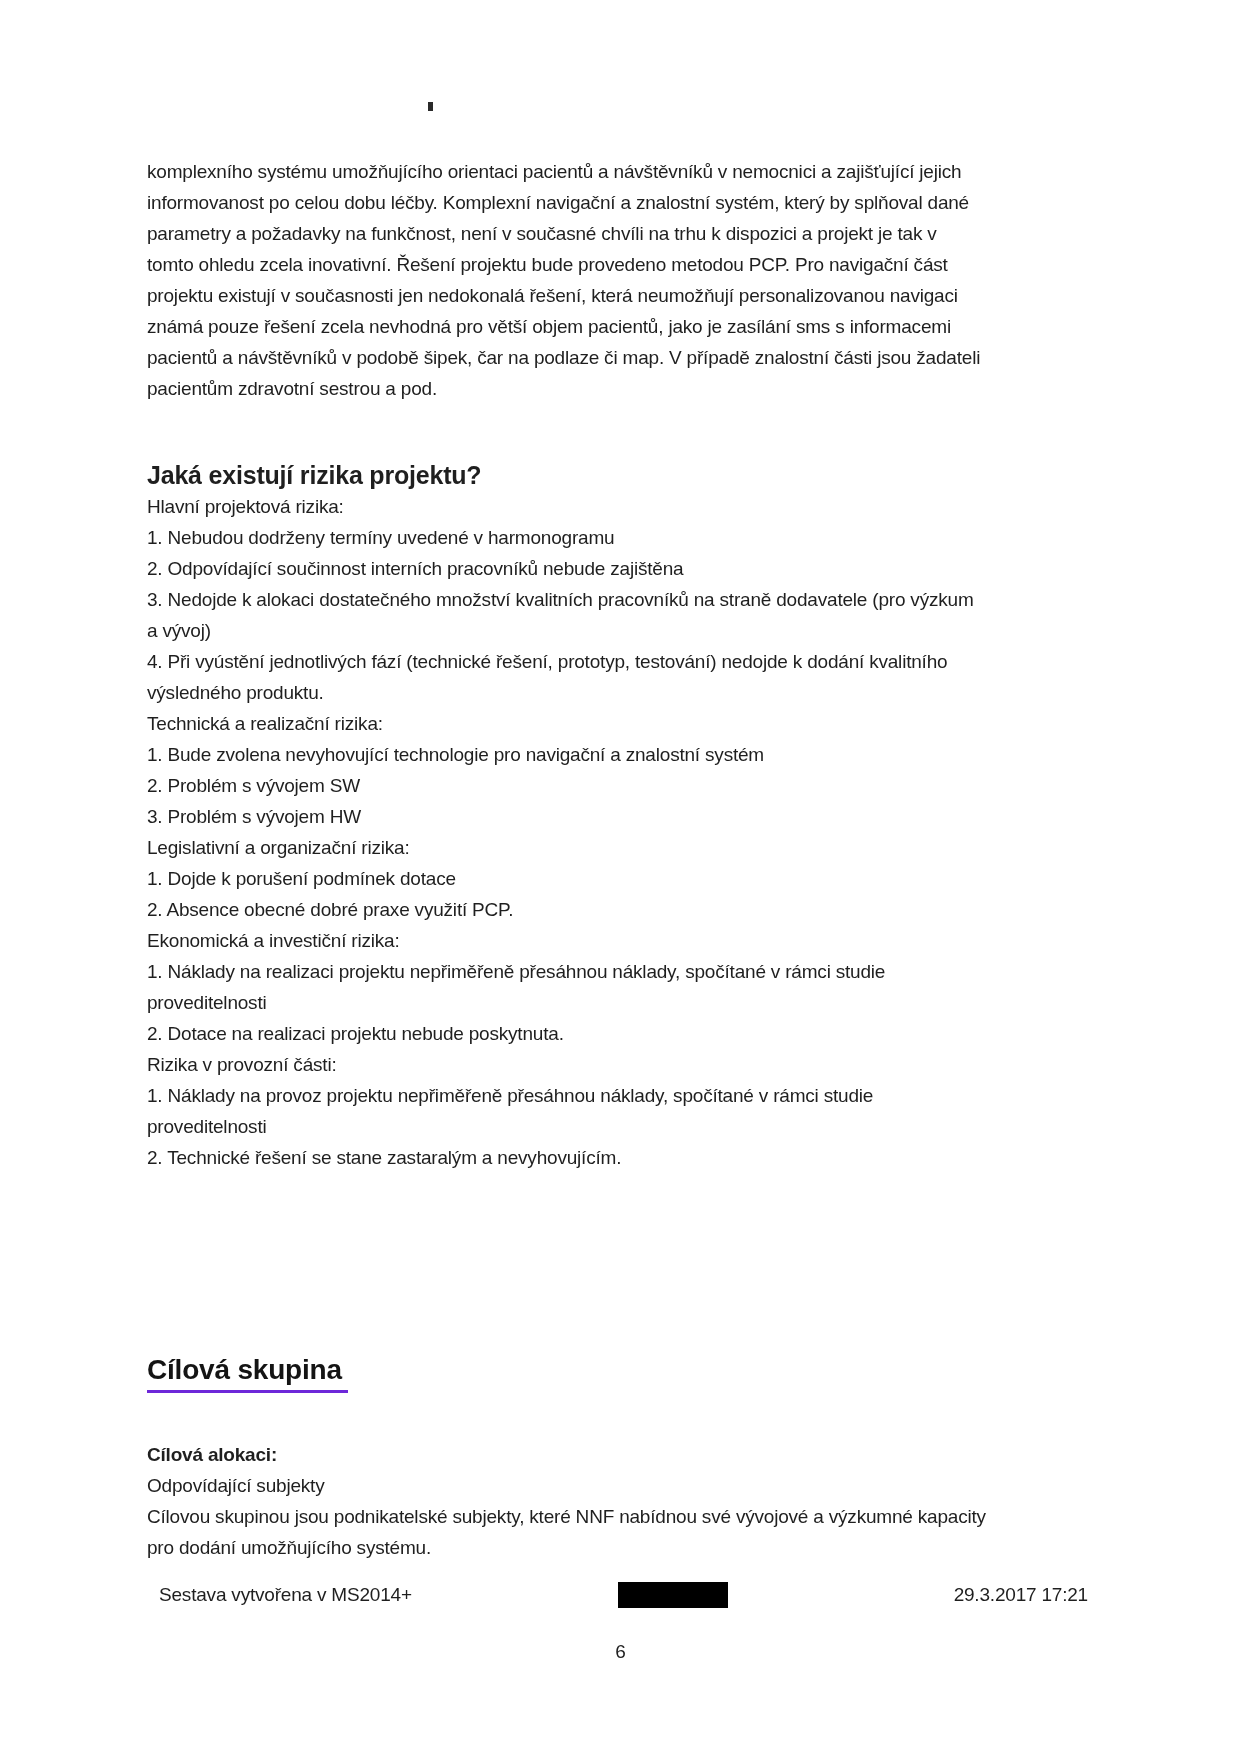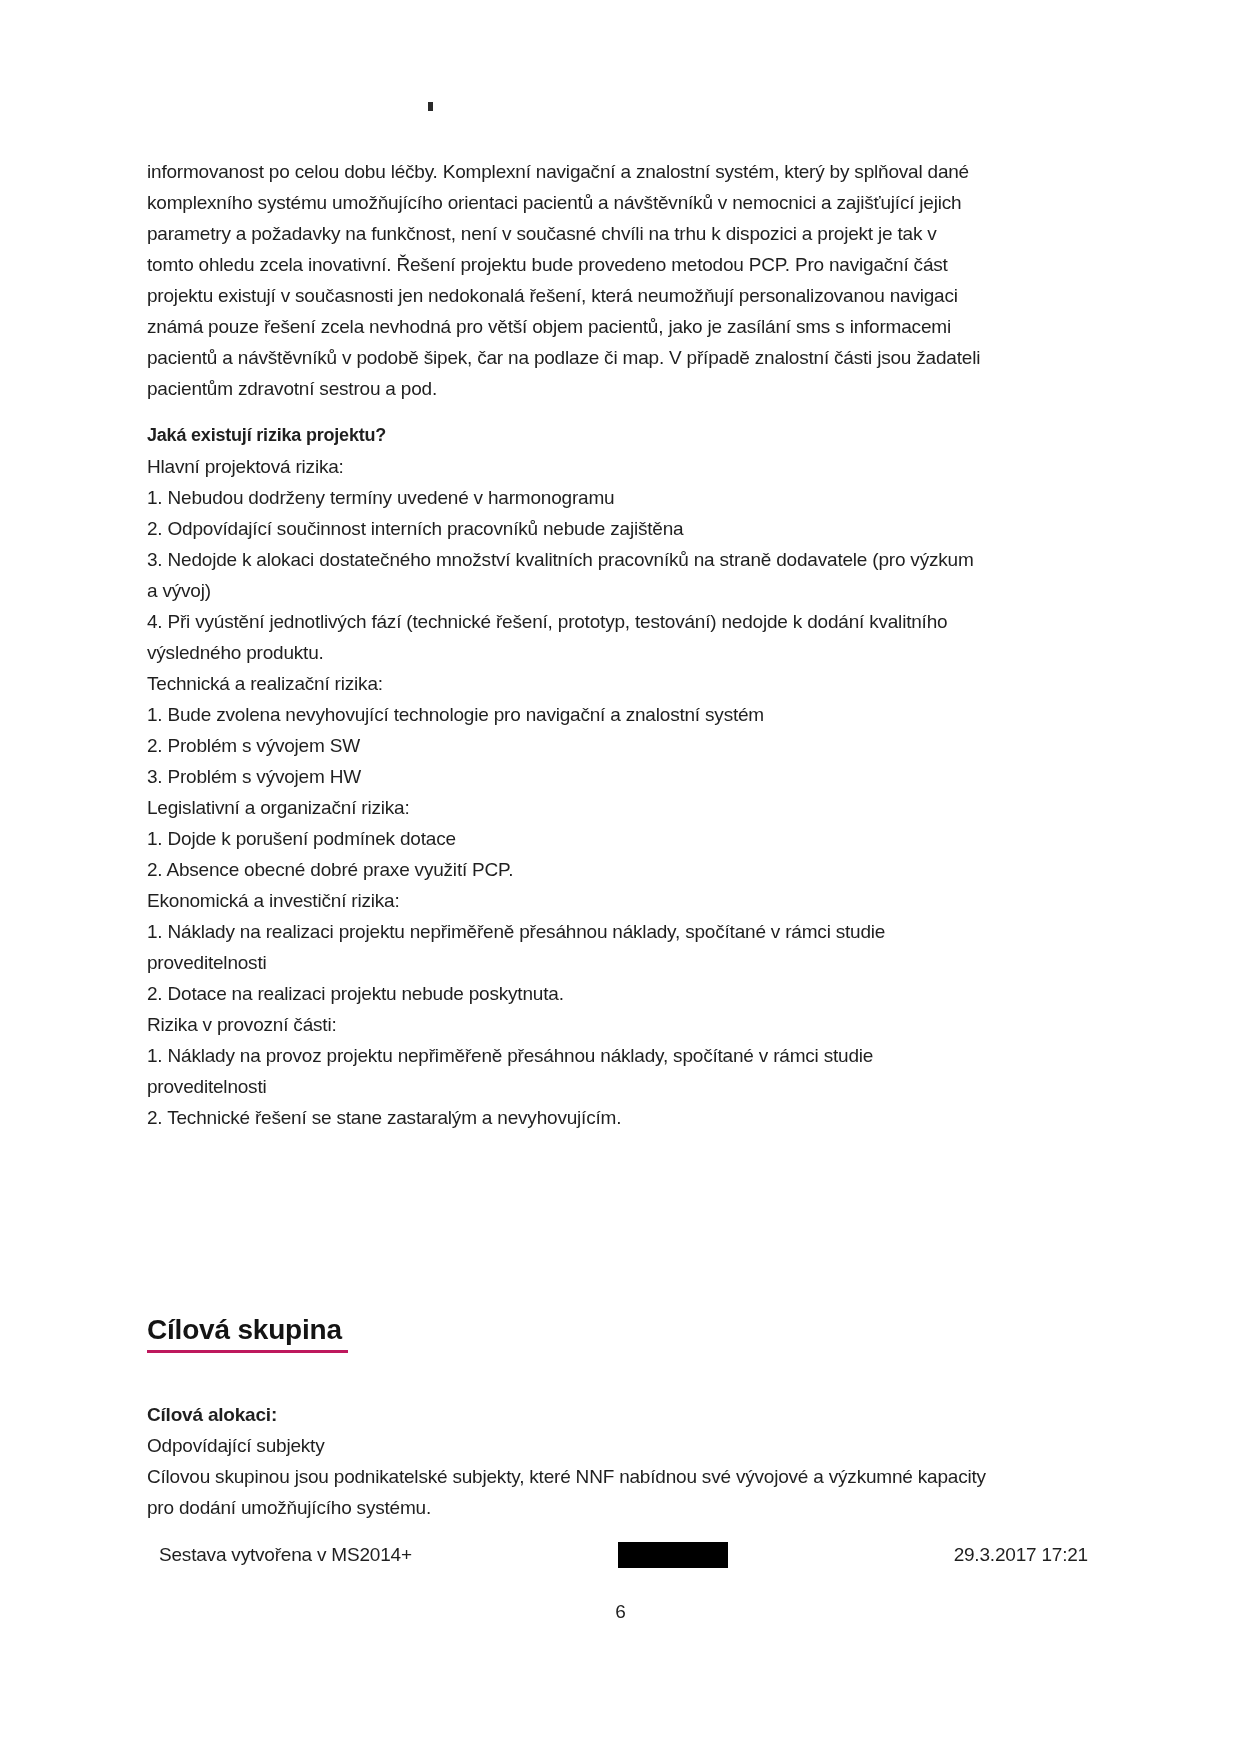--- a/index.html
+++ b/index.html
@@ -25,37 +25,37 @@
   .line {
     font-size: 19px;
     line-height: 31px;
     letter-spacing: -0.2px;
     white-space: nowrap;
   }
   .intro {
     margin-top: 156px;
   }
   .risks-heading {
-    margin-top: 16px;
-    font-size: 18px;
+    margin-top: 56px;
+    font-size: 25px;
     line-height: 31px;
     font-weight: bold;
     letter-spacing: -0.2px;
   }
   .section-heading-wrap {
     margin-top: 180px;
   }
   .section-heading {
     display: inline-block;
     font-size: 28px;
     line-height: 34px;
     font-weight: bold;
     letter-spacing: -0.2px;
     color: #141414;
-    border-bottom: 3px solid #be185d;
+    border-bottom: 3px solid #6d28d9;
     padding: 0 6px 3px 0;
   }
   .target-group {
     margin-top: 46px;
   }
   .bold-line {
     font-weight: bold;
   }
   .footer-row {
     position: relative;
@@ -105,22 +105,22 @@
 </style>
 </head>
 <body>
 
 <div class="page">
   <div class="scan-artifact"></div>
 
   <div class="content">
 
     <div class="intro">
+        <div class="line">komplexního systému umožňujícího orientaci pacientů a návštěvníků v nemocnici a zajišťující jejich</div>
         <div class="line">informovanost po celou dobu léčby. Komplexní navigační a znalostní systém, který by splňoval dané</div>
-        <div class="line">komplexního systému umožňujícího orientaci pacientů a návštěvníků v nemocnici a zajišťující jejich</div>
         <div class="line">parametry a požadavky na funkčnost, není v současné chvíli na trhu k dispozici a projekt je tak v</div>
         <div class="line">tomto ohledu zcela inovativní. Řešení projektu bude provedeno metodou PCP. Pro navigační část</div>
         <div class="line">projektu existují v současnosti jen nedokonalá řešení, která neumožňují personalizovanou navigaci</div>
         <div class="line">známá pouze řešení zcela nevhodná pro větší objem pacientů, jako je zasílání sms s informacemi</div>
         <div class="line">pacientů a návštěvníků v podobě šipek, čar na podlaze či map. V případě znalostní části jsou žadateli</div>
         <div class="line">pacientům zdravotní sestrou a pod.</div>
       </div>
 
     <div class="risks-heading">Jaká existují rizika projektu?</div>
 

